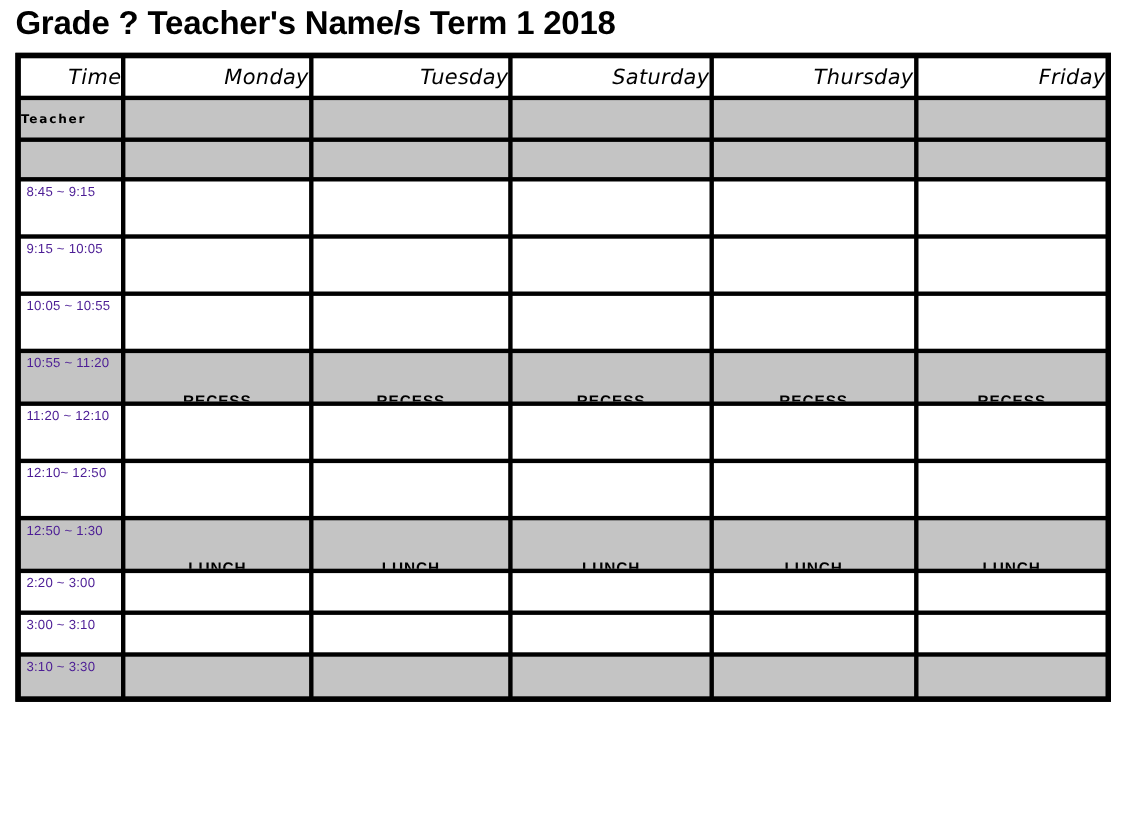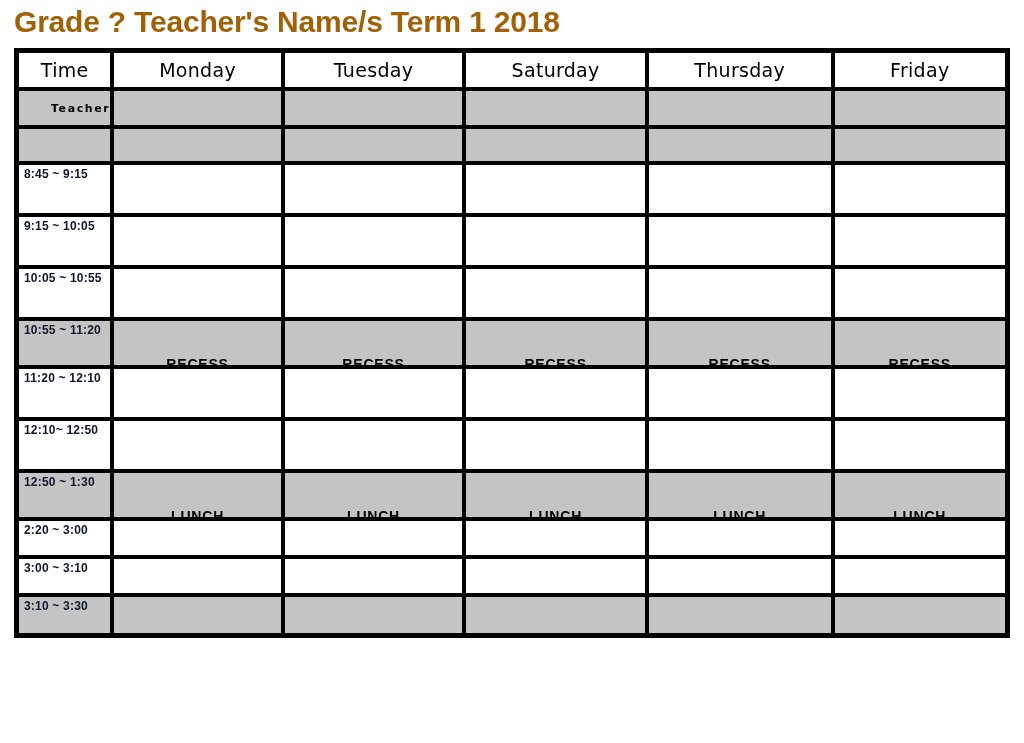--- a/index.html
+++ b/index.html
@@ -26,21 +26,21 @@
     position: absolute;
     left: 14px;
     top: 2px;
     width: 996px;
     height: 40px;
     font-family: "Liberation Sans", sans-serif;
     font-weight: bold;
     font-size: 30px;
     line-height: 40px;
     letter-spacing: -0.2px;
-    color: #a16207;
+    color: #000000;
     white-space: nowrap;
   }
 
   
   #timetable-wrap {
     position: absolute;
     left: 14px;
     top: 48px;
     width: 996px;
     height: 682px;
@@ -73,34 +73,35 @@
     overflow: hidden;
   }
   .cellbox.gray { background: #c4c4c4; }
 
   
   tr.header-row td { height: 38px; }
   tr.header-row .cellbox {
     height: 34px;
     display: flex;
     align-items: center;
-    justify-content: center;
+    justify-content: flex-end;
+    font-style: italic;
   }
   .day-label, .time-head-label {
     font-family: "DejaVu Sans", sans-serif;
     font-size: 19px;
     font-weight: 400;
     color: #000000;
     letter-spacing: 0.3px;
     line-height: 1;
   }
 
   
   tr.teacher-row td { height: 38px; }
-  tr.teacher-row .cellbox { height: 34px; display:flex; align-items:center; justify-content:flex-end; }
+  tr.teacher-row .cellbox { height: 34px; display:flex; align-items:center; justify-content:flex-start; }
   .teacher-label {
     font-family: "DejaVu Sans", sans-serif;
     font-size: 11px;
     font-weight: bold;
     letter-spacing: 1.6px;
     color: #000000;
     line-height: 1;
   }
 
   tr.blank-row td { height: 36px; }
@@ -119,22 +120,22 @@
   tr.last-row td { height: 40px; }
   tr.last-row .cellbox { height: 36px; }
 
   
   .time-label {
     position: absolute;
     left: 5px;
     top: 3px;
     font-family: "Liberation Sans", sans-serif;
     font-size: 12px;
-    font-weight: bold;
-    color: #0f172a;
+    font-weight: normal;
+    color: #4c1d95;
     letter-spacing: 0.2px;
     white-space: nowrap;
     line-height: 13px;
   }
 
   
   .break-label {
     position: absolute;
     left: 0;
     right: 0;

